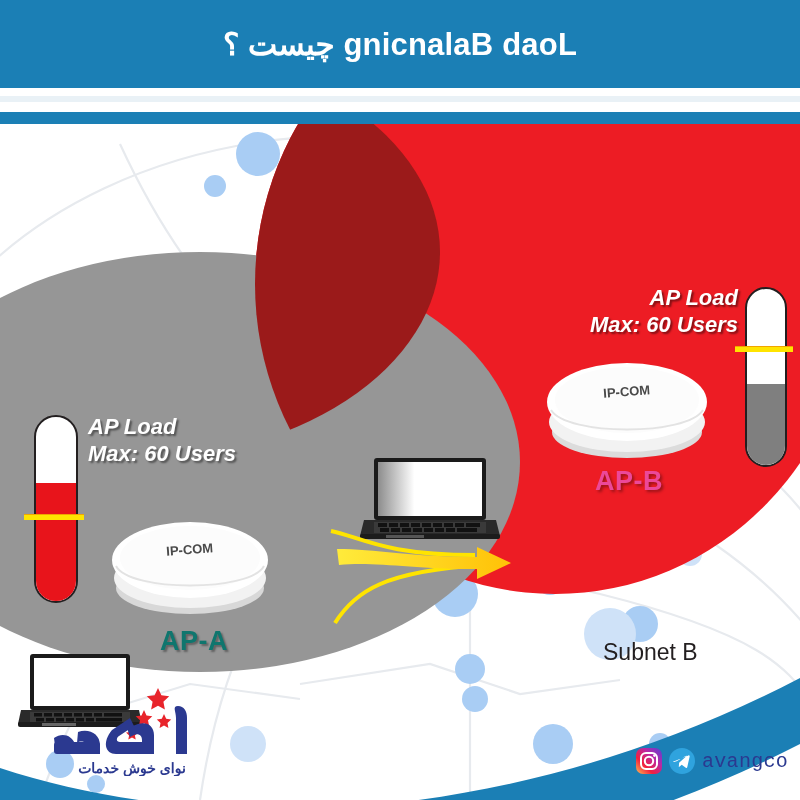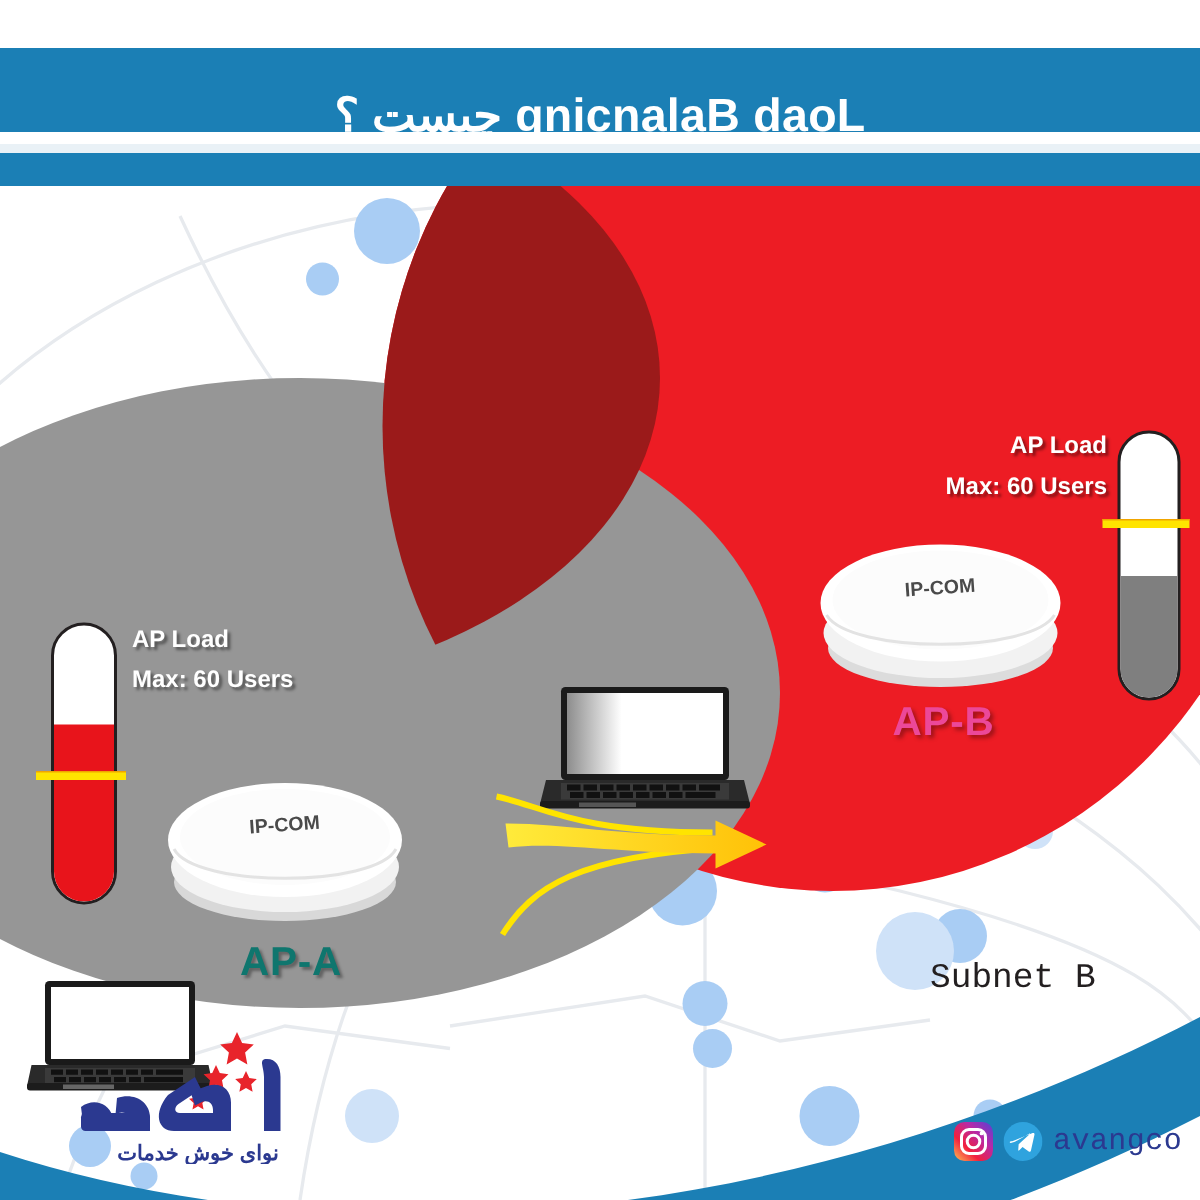--- a/index.html
+++ b/index.html
@@ -1,21 +1,21 @@
 <!DOCTYPE html>
 <html><head>
 <meta charset="utf-8">
 <style>
   html,body{margin:0;padding:0;background:#fff;}
   body{width:800px;height:800px;font-family:"Liberation Sans",sans-serif;overflow:hidden;}
   #page{position:relative;width:800px;height:800px;overflow:hidden;background:#ffffff;}
 
   
   .header{position:absolute;left:0;top:0;width:800px;height:88px;background:#1B7FB5;
-          display:flex;align-items:center;justify-content:center;margin-top:32px;}
+          display:flex;align-items:center;justify-content:center;}
   .header-title{color:#ffffff;font-size:31px;font-weight:bold;letter-spacing:.2px;
                 direction:rtl;unicode-bidi:bidi-override;white-space:nowrap;}
   .header-rule{position:absolute;left:0;top:88px;width:800px;height:8px;background:#ffffff;}
   .header-band{position:absolute;left:0;top:96px;width:800px;height:6px;background:#e9f1f6;}
   .header-band2{position:absolute;left:0;top:112px;width:800px;height:12px;background:#1B7FB5;}
 
   
   .canvas{position:absolute;left:0;top:124px;width:800px;height:676px;overflow:hidden;background:#ffffff;}
   .bgnet{position:absolute;left:0;top:0;width:800px;height:676px;}
 
@@ -33,31 +33,31 @@
   .gauge-fill{position:absolute;left:0;right:0;bottom:0;}
   .gauge-mark{position:absolute;height:5px;background:#FFE400;border-top:1px solid #F0A500;}
 
   .gauge-a{left:34px;top:291px;width:40px;height:184px;}
   .gauge-b{left:745px;top:163px;width:38px;height:176px;}
 
   .mark-a{left:24px;width:60px;top:390px;}
   .mark-b{left:735px;width:58px;top:222px;}
 
   
-  .load-label{position:absolute;color:#ffffff;font-size:16px;font-weight:bold;line-height:27px;
-              text-shadow:2px 2px 2px rgba(0,0,0,.45);white-space:nowrap;}
+  .load-label{position:absolute;color:#ffffff;font-size:22px;font-weight:bold;line-height:27px;
+              text-shadow:2px 2px 2px rgba(0,0,0,.45);white-space:nowrap;font-style:italic;}
   .load-a{left:88px;top:289px;text-align:left;}
   .load-b{left:523px;top:160px;text-align:right;width:215px;}
 
   .ap-name{position:absolute;font-size:27px;font-weight:bold;letter-spacing:.5px;white-space:nowrap;}
   .ap-a-name{left:160px;top:502px;color:#0f766e;text-shadow:2px 2px 2px rgba(0,0,0,.35);}
   .ap-b-name{left:595px;top:342px;color:#ec4899;text-shadow:2px 2px 3px rgba(0,0,0,.35);}
 
   .subnet-label{position:absolute;font-size:23px;color:#231f20;white-space:nowrap;}
-  .subnet-b-label{left:620px;top:515px;font-family:Liberation Mono, monospace;}
+  .subnet-b-label{left:603px;top:515px;}
 
   
   .ap{position:absolute;}
   .ap-a{left:110px;top:390px;width:160px;height:104px;}
   .ap-b{left:545px;top:232px;width:165px;height:106px;}
 
   
   .laptop{position:absolute;}
   .laptop-center{left:360px;top:332px;width:140px;height:96px;}
   .laptop-left{left:18px;top:528px;width:124px;height:86px;}

